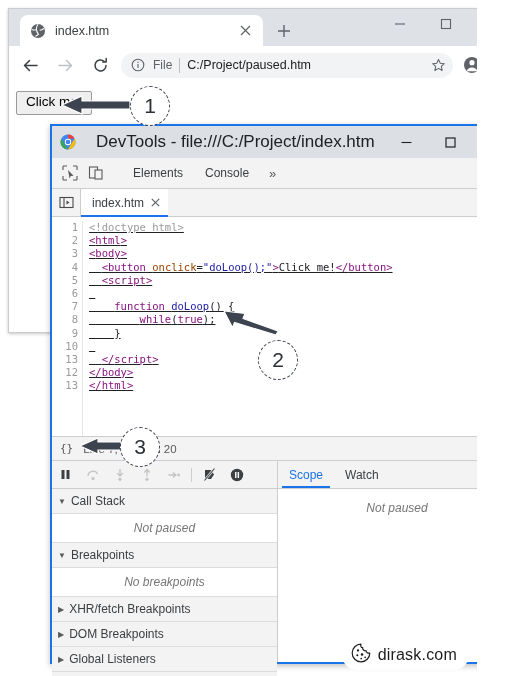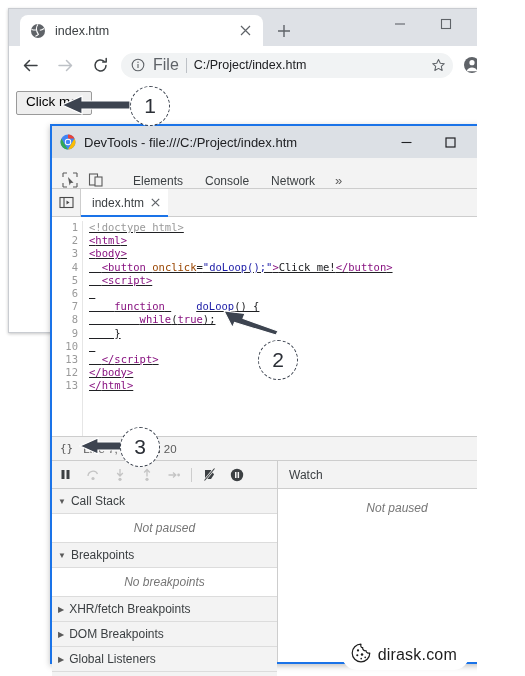--- a/index.html
+++ b/index.html
@@ -104,21 +104,21 @@
     align-items: center;
     padding: 0 4px 0 10px;
     min-width: 0;
   }
   .br-omni-info {
     width: 15px; height: 15px; flex: none;
     color: #5f6368;
   }
   .br-omni-scheme {
     margin-left: 7px;
-    font-size: 16px;
+    font-size: 12px;
     color: #5f6368;
     flex: none;
   }
   .br-omni-sep {
     margin: 0 7px;
     width: 1px; height: 15px;
     background: #bdc1c6;
     flex: none;
   }
   .br-omni-url {
@@ -176,40 +176,40 @@
     display: flex;
     align-items: center;
     flex: none;
   }
   .dt-logo {
     width: 16px; height: 16px;
     margin-left: 8px;
     flex: none;
   }
   .dt-title {
-    margin-left: 8px;
-    font-size: 13px;
+    margin-left: 20px;
+    font-size: 17px;
     color: #202124;
     flex: 1;
     white-space: nowrap;
     overflow: hidden;
   }
   .dt-wincontrols { display: flex; flex: none; height: 32px; }
   .dt-wc {
     width: 44px; height: 32px;
     display: flex; align-items: center; justify-content: center;
     color: #202124;
   }
 
   .dt-tabbar {
     height: 30px;
     background: #f3f3f3;
     border-bottom: 1px solid #cdcdcd;
     display: flex;
-    align-items: flex-end;
+    align-items: center;
     flex: none;
   }
   .dt-toolicon {
     width: 26px;
     display: flex; align-items: center; justify-content: center;
     color: #5a5a5a;
     flex: none;
   }
   .dt-toolicon:first-child { margin-left: 5px; }
   .dt-vsep {
@@ -322,21 +322,21 @@
     overflow: hidden;
     text-decoration: underline;
   }
   .tok-tag   { color: #881280; }
   .tok-attr  { color: #994500; }
   .tok-val   { color: #1a1aa6; }
   .tok-punc  { color: #881280; }
   .tok-text  { color: #202124; }
   .tok-doctype { color: #9a9a9a; }
   .tok-kw    { color: #881280; }
-  .tok-fn    { color: #1a1aa6; margin-left: 25px; }
+  .tok-fn    { color: #1a1aa6; }
   .tok-plain { color: #202124; }
 
   .editor-scrollbar {
     width: 15px;
     background: #f5f5f5;
     border-left: 1px solid #e0e0e0;
     flex: none;
     position: relative;
   }
   .sb-arrow {
@@ -605,21 +605,21 @@
       <div class="br-omnibox">
         <span class="br-omni-info">
           <svg width="14" height="14" viewBox="0 0 14 14">
             <circle cx="7" cy="7" r="5.8" fill="none" stroke="currentColor" stroke-width="1.1"></circle>
             <path d="M7 6 V10" stroke="currentColor" stroke-width="1.1"></path>
             <circle cx="7" cy="4.2" r="0.7" fill="currentColor"></circle>
           </svg>
         </span>
         <span class="br-omni-scheme">File</span>
         <span class="br-omni-sep"></span>
-        <span class="br-omni-url" title="C:/Project/index.htm">C:/Project/index.htm</span>
+        <span class="br-omni-url" title="C:/Project/index.htm">C:/Project/paused.htm</span>
         <span class="br-omni-star">
           <svg width="15" height="15" viewBox="0 0 16 16">
             <path d="M8 1.6 l1.9 4 4.3.5 -3.2 2.9 .9 4.3 -3.9-2.2 -3.9 2.2 .9-4.3 -3.2-2.9 4.3-.5 Z" fill="none" stroke="currentColor" stroke-width="1.1" stroke-linejoin="round"></path>
           </svg>
         </span>
       </div>
 
       <div class="br-profile">
         <svg width="18" height="18" viewBox="0 0 18 18">
           <circle cx="9" cy="9" r="8" fill="#5f6368"></circle>
@@ -687,23 +687,20 @@
           <rect x="7" y="5" width="7" height="9" fill="#f3f3f3" stroke="currentColor" stroke-width="1.1"></rect>
         </svg>
       </div>
       <div class="dt-vsep"></div>
 
       <div class="dt-tab">
         <span>Elements</span>
       </div>
       <div class="dt-tab">
         <span>Console</span>
-      </div>
-      <div class="dt-tab">
-        <span>Network</span>
       </div>
       <div class="dt-more">»</div>
 
       <div class="dt-spacer"></div>
       <div class="dt-vsep"></div>
       <div class="dt-kebab">
         <svg width="4" height="15" viewBox="0 0 4 15">
           <circle cx="2" cy="2.5" r="1.4" fill="currentColor"></circle>
           <circle cx="2" cy="7.5" r="1.4" fill="currentColor"></circle>
           <circle cx="2" cy="12.5" r="1.4" fill="currentColor"></circle>
@@ -850,20 +847,23 @@
           <span>Global Listeners</span>
         </div>
         <div class="accordion-header">
           
           
         </div>
       </div>
 
       <div class="dbg-right">
         <div class="dbg-right-tabs">
+          <div class="rt-tab active">
+            <span>Scope</span>
+          </div>
           <div class="rt-tab">
             <span>Watch</span>
           </div>
         </div>
         <div class="dbg-right-body">Not paused</div>
       </div>
     </div>
   </div>
 
   <div class="anno" style="left:0;top:0;width:525px;height:676px;">

